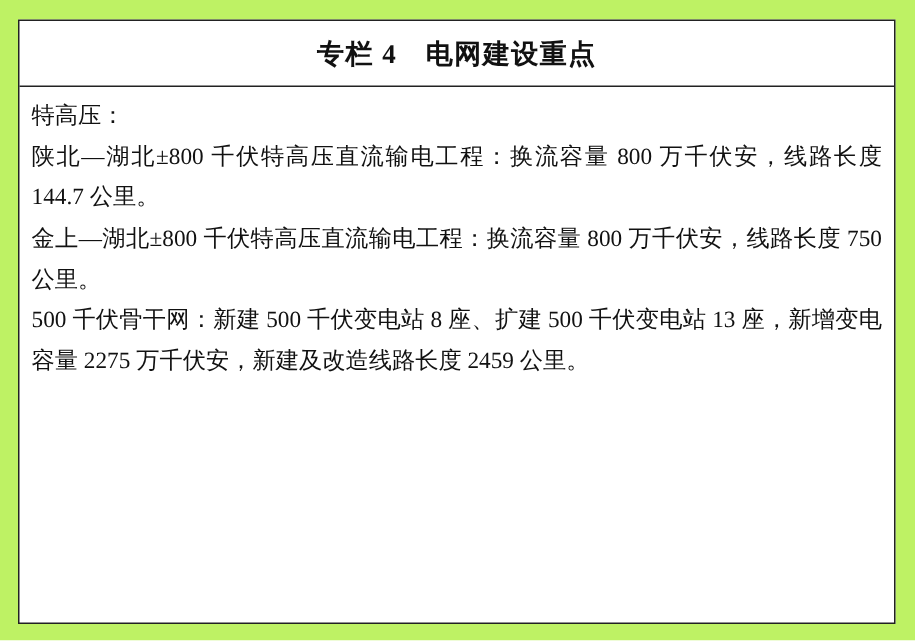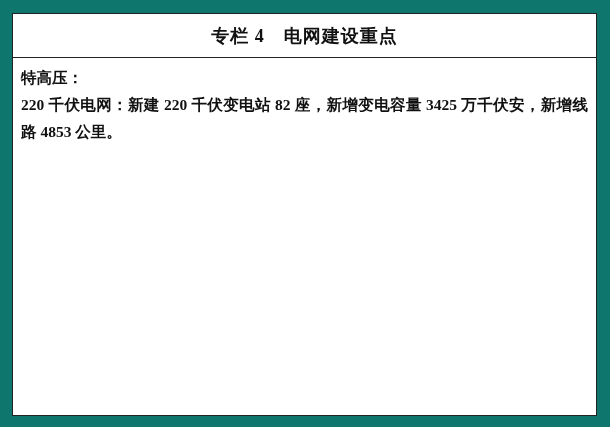--- a/index.html
+++ b/index.html
@@ -4,21 +4,21 @@
 <style>
   html, body {
     margin: 0;
     padding: 0;
     background: #ffffff;
   }
   .page {
     position: relative;
     width: 610px;
     height: 427px;
-    background: #0f766e;
+    background: #bef264;
     font-family: "Liberation Serif", "DejaVu Serif", serif;
     color: #111111;
     overflow: hidden;
   }
   .panel {
     position: absolute;
     left: 12px;
     top: 13px;
     width: 585px;
     height: 403px;
@@ -35,33 +35,35 @@
     justify-content: center;
     font-size: 18px;
     font-weight: bold;
     letter-spacing: 1px;
     white-space: pre;
   }
   .panel-body {
     padding: 6px 8px 0 8px;
     font-size: 15.5px;
     line-height: 27.2px;
-    font-weight: bold;
+    font-weight: normal;
   }
   .panel-body p {
     margin: 0;
     padding: 0;
     text-align: justify;
     text-justify: inter-ideograph;
   }
 </style>
 </head>
 <body>
 
 <div class="page">
   <div class="panel">
     <div class="panel-title">专栏 4　电网建设重点</div>
     <div class="panel-body">
       <p>特高压：</p>
-      <p>220 千伏电网：新建 220 千伏变电站 82 座，新增变电容量 3425 万千伏安，新增线路 4853 公里。</p>
+      <p>陕北—湖北±800 千伏特高压直流输电工程：换流容量 800 万千伏安，线路长度 144.7 公里。</p>
+      <p>金上—湖北±800 千伏特高压直流输电工程：换流容量 800 万千伏安，线路长度 750 公里。</p>
+      <p>500 千伏骨干网：新建 500 千伏变电站 8 座、扩建 500 千伏变电站 13 座，新增变电容量 2275 万千伏安，新建及改造线路长度 2459 公里。</p>
     </div>
   </div>
 </div>
 
 </body></html>

